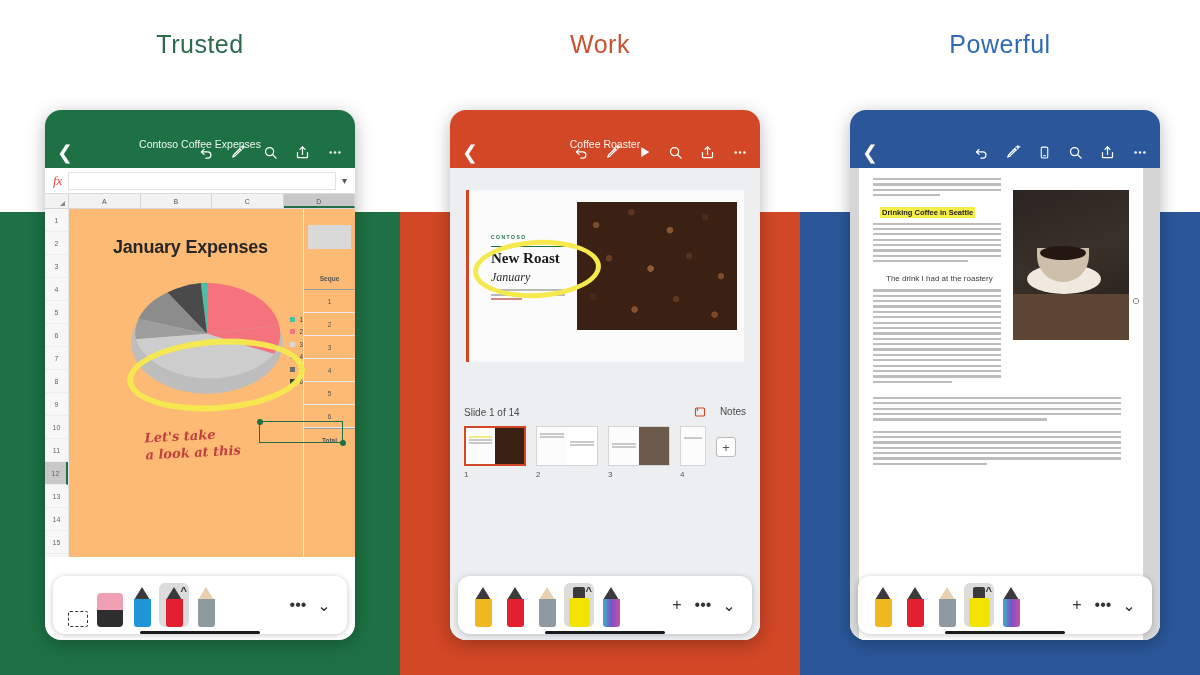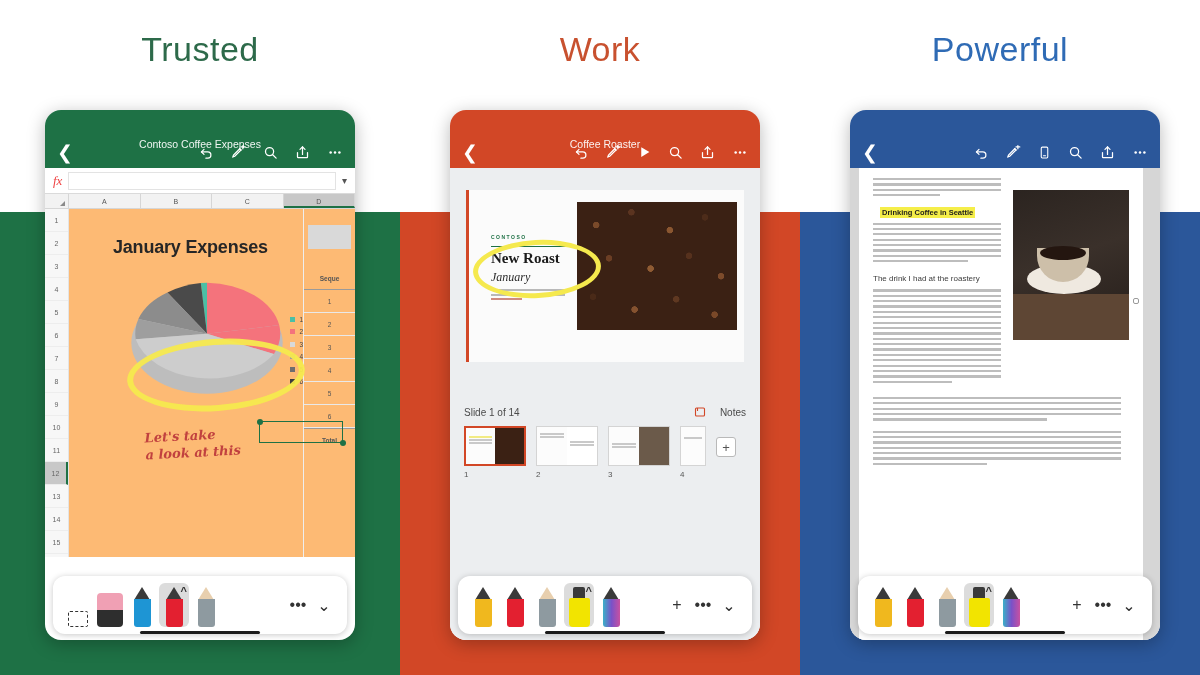--- a/index.html
+++ b/index.html
@@ -11,21 +11,21 @@
   .stage { position: relative; width: 1200px; height: 675px; background: #fff; }
 
   
   .bands { position: absolute; left: 0; top: 212px; width: 1200px; height: 463px; display: flex; }
   .band-green  { width: 400px; background: #1e7145; }
   .band-orange { width: 400px; background: #d24726; }
   .band-blue   { width: 400px; background: #2b579a; }
 
   
   .headings { position: absolute; left: 0; top: 0; width: 1200px; height: 100px; display: flex; }
-  .heading { width: 400px; text-align: center; font-size: 34px; font-weight: 400;
+  .heading { width: 400px; text-align: center; font-size: 25px; font-weight: 400;
              letter-spacing: .5px; padding-top: 30px; }
   .h-trusted  { color: #2d6a4a; }
   .h-work     { color: #c8512f; }
   .h-powerful { color: #2f6bb5; }
 
   
   .phone {
     position: absolute; width: 310px; height: 530px;
     background: #ffffff; border-radius: 16px; overflow: hidden;
     box-shadow: 0 4px 18px rgba(0,0,0,.28);
@@ -129,21 +129,21 @@
                     radial-gradient(circle at 36% 84%, #85522f 0 3px, transparent 3.5px),
                     radial-gradient(circle at 62% 76%, #5f3821 0 3px, transparent 3.5px),
                     radial-gradient(circle at 86% 88%, #7a4828 0 3px, transparent 3.5px),
                     #3b2114; }
   .slide .ink-hl { position: absolute; left: 4px; top: 50px; width: 128px; height: 58px;
                    border: 5px solid #f5e94e; border-radius: 50%; transform: rotate(-3deg); }
 
   .ppt-footer { position: absolute; left: 0; right: 0; top: 238px; padding: 0 14px; }
   .ppt-footer .top { display: flex; align-items: center; justify-content: space-between;
                      font-size: 10px; color: #4a4a4a; margin-bottom: 8px; }
-  .ppt-footer .notes { display: flex; align-items: center; gap: 14px; }
+  .ppt-footer .notes { display: flex; gap: 14px; }
   .thumbs { display: flex; align-items: flex-start; gap: 10px; }
   .thumb { width: 62px; }
   .thumb .box { height: 40px; background: #fff; border: 1px solid #d4d4d4; overflow: hidden;
                 position: relative; display: flex; }
   .thumb.active .box { border: 2px solid #d24726; }
   .thumb .num { font-size: 8px; color: #555; margin-top: 4px; }
   .t-left { flex: 1; background: #fcfcfc; position: relative; }
   .t-right { flex: 1; }
   .mini-line { height: 1.5px; background: #c9c9c9; margin: 1.5px 3px; }
   .mini-hl { background: #f2eb84; }
@@ -151,21 +151,21 @@
               display: flex; align-items: center; justify-content: center; color: #555;
               font-size: 13px; margin-top: 11px; background:#fff; }
 
   
   .word-body { height: 472px; background: #d6d6d6; position: relative; overflow: hidden; }
   .page { position: absolute; left: 9px; top: 0; width: 284px; height: 472px; background: #fff;
           padding: 10px 14px; }
   .w-line { height: 2.2px; background: #bdbdbd; margin-bottom: 3.2px; }
   .w-head { font-size: 7.5px; font-weight: 700; color: #1c1c1c; background: #f5ee49;
             display: inline-block; padding: 1px 2px; margin: 7px 7px 5px; }
-  .w-sub { font-size: 8px; color: #3c3c3c; margin: 12px 0 6px; }
+  .w-sub { font-size: 8px; color: #3c3c3c; margin: 12px 13px 6px; }
   .w-photo { position: absolute; right: 14px; top: 22px; width: 116px; height: 150px;
              background: linear-gradient(160deg,#2b2420 0%, #3a302a 45%, #241d19 100%); }
   .w-photo .saucer { position: absolute; left: 14px; top: 74px; width: 74px; height: 30px;
              border-radius: 50%; background: #efe9e0; }
   .w-photo .cup { position: absolute; left: 24px; top: 58px; width: 52px; height: 34px;
              border-radius: 0 0 26px 26px; background: #cdbfa9; }
   .w-photo .coffee { position: absolute; left: 27px; top: 56px; width: 46px; height: 14px;
              border-radius: 50%; background: #241610; }
   .w-photo .table { position: absolute; left: 0; bottom: 0; width: 100%; height: 46px;
              background: #5e4634; }

